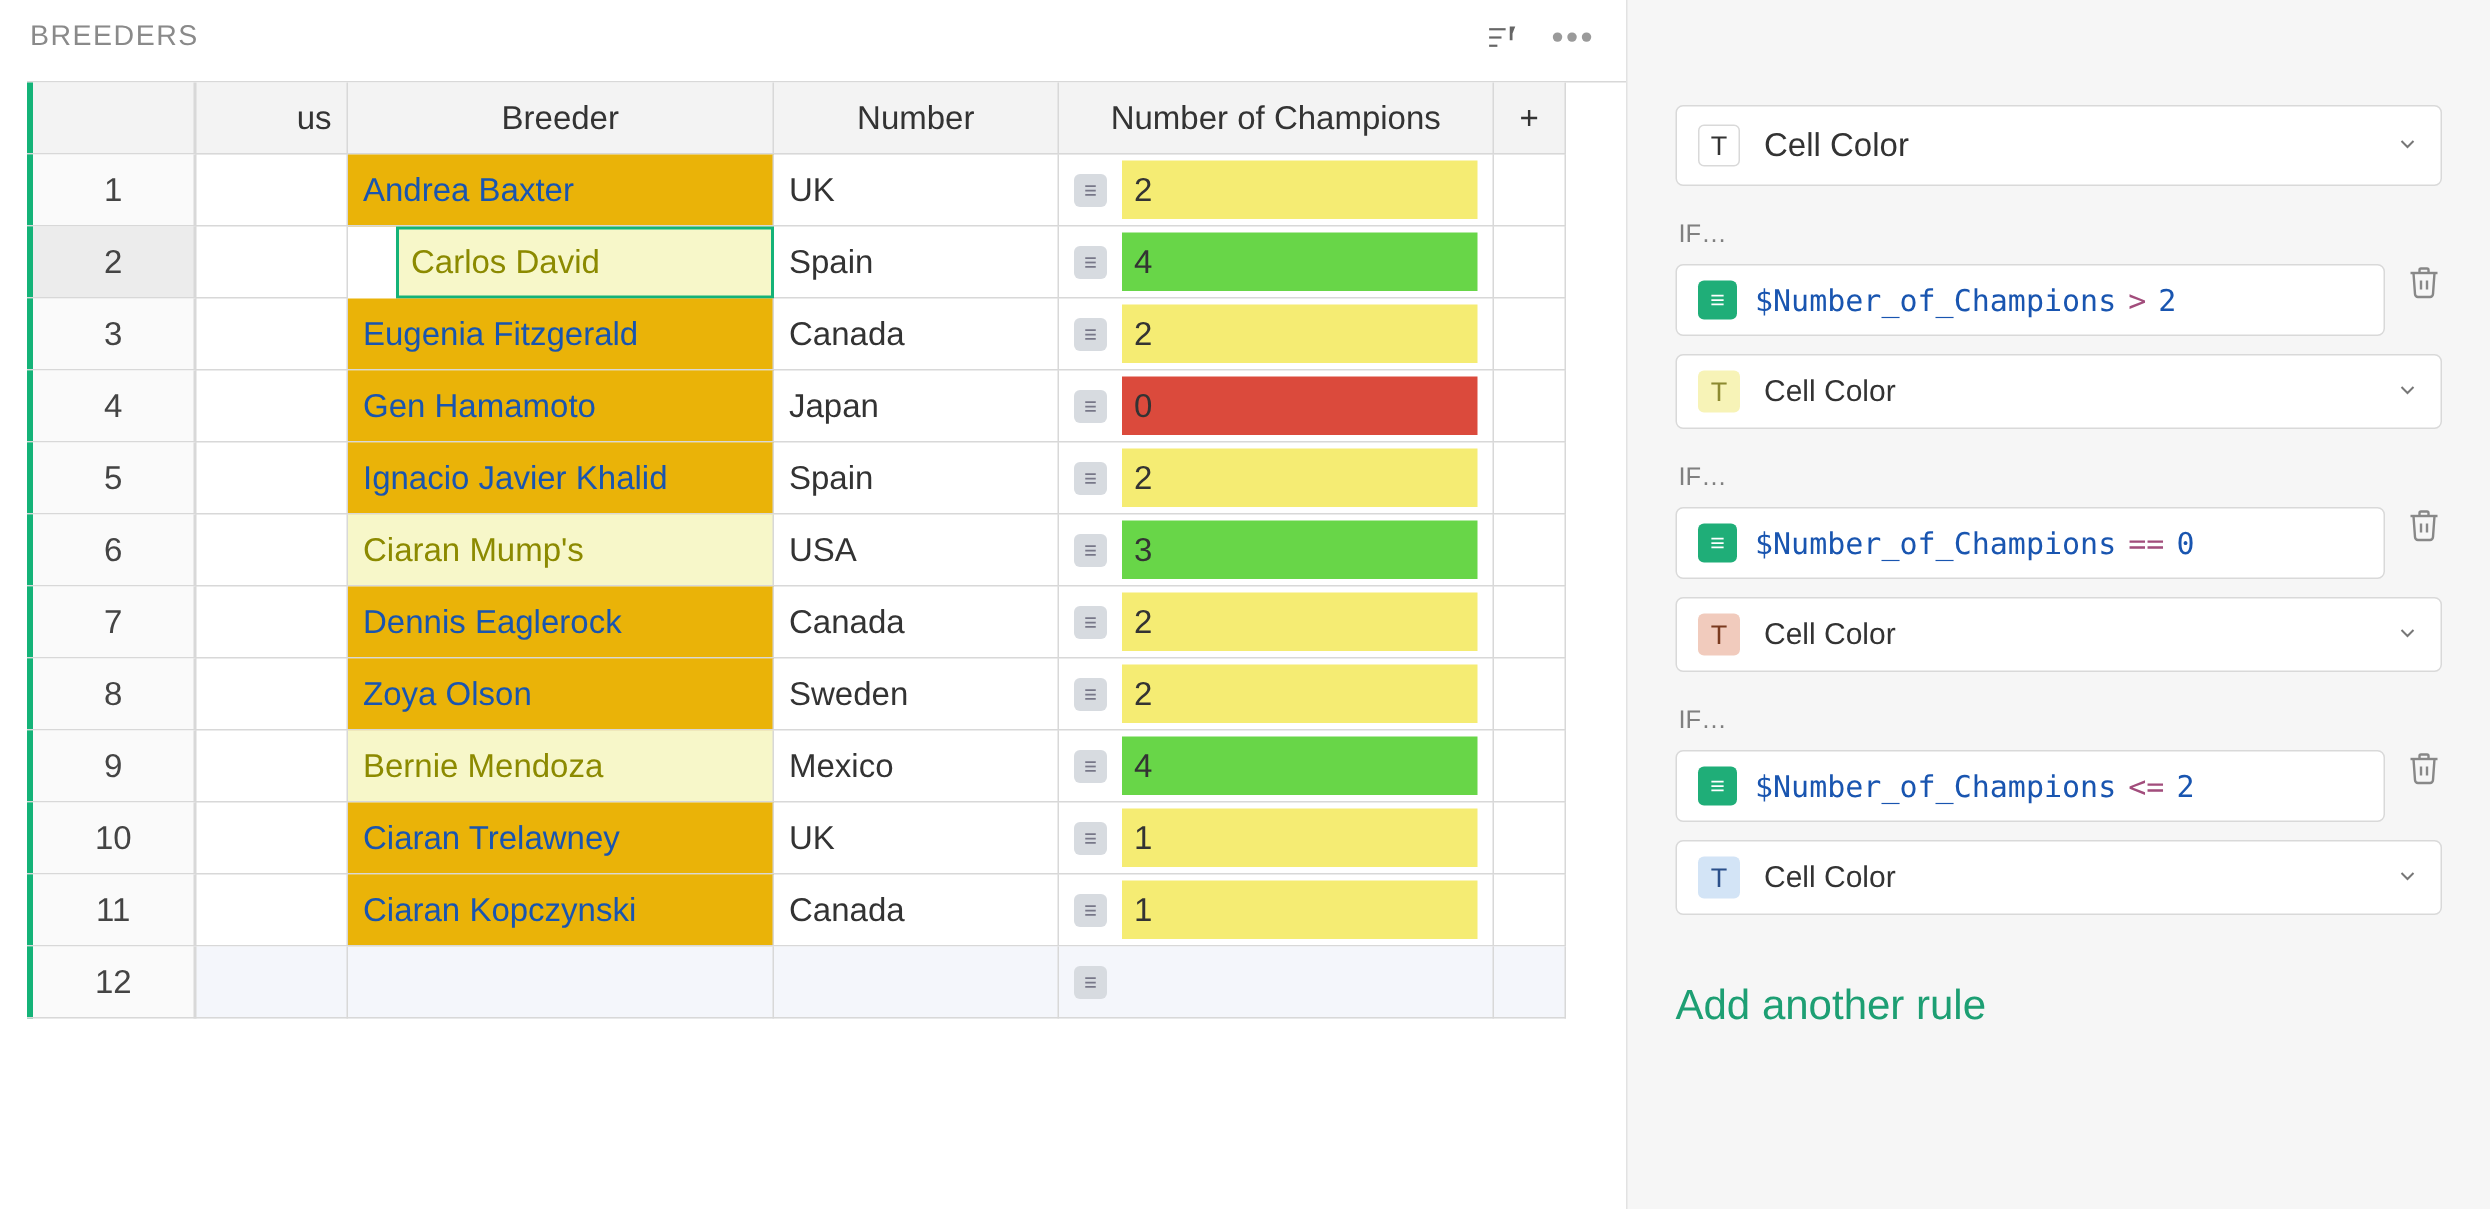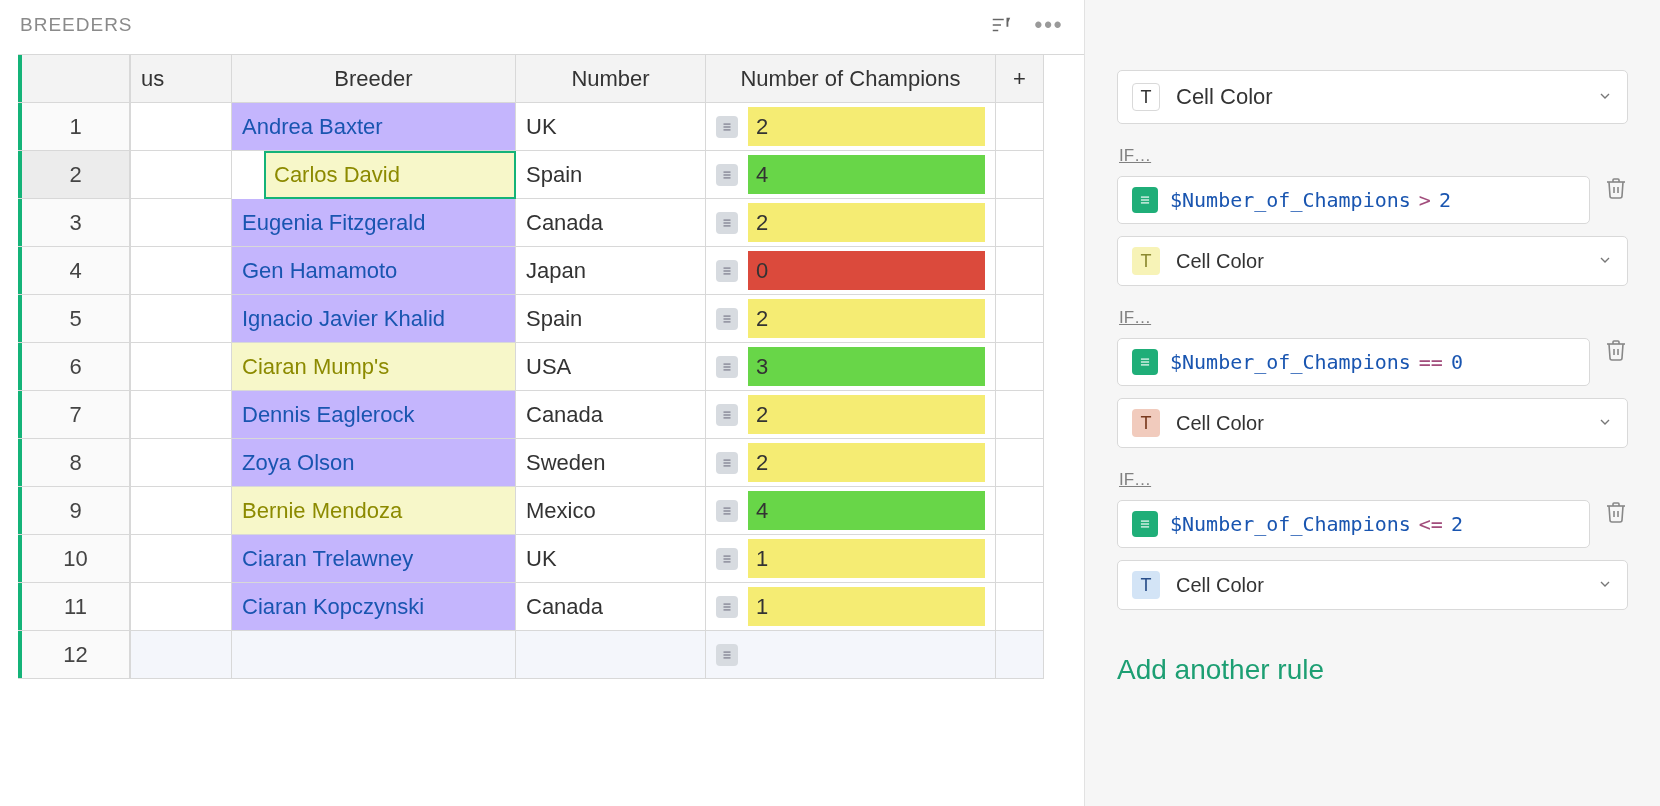--- a/index.html
+++ b/index.html
@@ -47,26 +47,26 @@
     overflow: hidden;
   }
   .green-strip { background: #14B378; border-right: none; padding: 0; }
   .rownum {
     text-align: center; color: #444; font-weight: 400; background: #fafafa; cursor: pointer;
   }
   
   .colhead {
     background: #f3f3f3; color: #333; font-weight: 400; text-align: center; font-size: 22px;
   }
-  .colhead.left-align { text-align: left; }
+  .colhead.left-align { text-align: right; }
   .colhead.rownum-head { background: #f3f3f3; }
   .plus-head { background: #f3f3f3; }
 
   
-  .breeder-cell { color: #1955b0; background: #c4b5fd; }
+  .breeder-cell { color: #1955b0; background: #eab308; }
   .breeder-cell.yellowish { color: #8c8a00; background: #f7f7c9; }
   .breeder-cell.selected { outline: 2px solid #14B378; outline-offset: -2px; margin-left: 32px; }
 
   .champion-cell { display: flex; align-items: center; gap: 10px; padding-left: 10px; }
   .champ-icon {
     width: 22px; height: 22px; border-radius: 4px; background: #d7dbe0;
     display: inline-flex; align-items: center; justify-content: center; flex-shrink: 0;
   }
   .champ-icon::before, .champ-icon::after { content:""; position: relative; }
   .champ-icon svg { width: 14px; height: 14px; }
@@ -94,21 +94,21 @@
     background: #fff; border: 1px solid #d9d9d9; border-radius: 5px;
     display: flex; align-items: center; padding: 12px 14px; cursor: pointer;
   }
   .style-select .T-swatch {
     width: 28px; height: 28px; border-radius: 4px; background: #fff; border: 1px solid #d9d9d9;
     display: flex; align-items: center; justify-content: center; font-size: 18px; font-weight: 500; color: #333;
   }
   .style-select .txt { margin-left: 16px; font-size: 22px; color: #333; flex: 1; }
   .style-select .chev { color: #777; }
 
-  .if-lbl { color: #808080; font-size: 17px; margin: 22px 0 10px 2px; text-decoration: underline; }
+  .if-lbl { color: #808080; font-size: 17px; margin: 22px 0 10px 2px; }
 
   .rule-row { display: flex; align-items: flex-start; gap: 14px; }
   .rule-box {
     flex: 1; background: #fff; border: 1px solid #d9d9d9; border-radius: 5px;
     display: flex; align-items: center; padding: 10px 14px;
     font-family: ui-monospace, SFMono-Regular, Menlo, Consolas, monospace; font-size: 20px;
   }
   .rule-icon {
     width: 26px; height: 26px; border-radius: 4px; background: #1fae78;
     display: inline-flex; align-items: center; justify-content: center; flex-shrink: 0;

